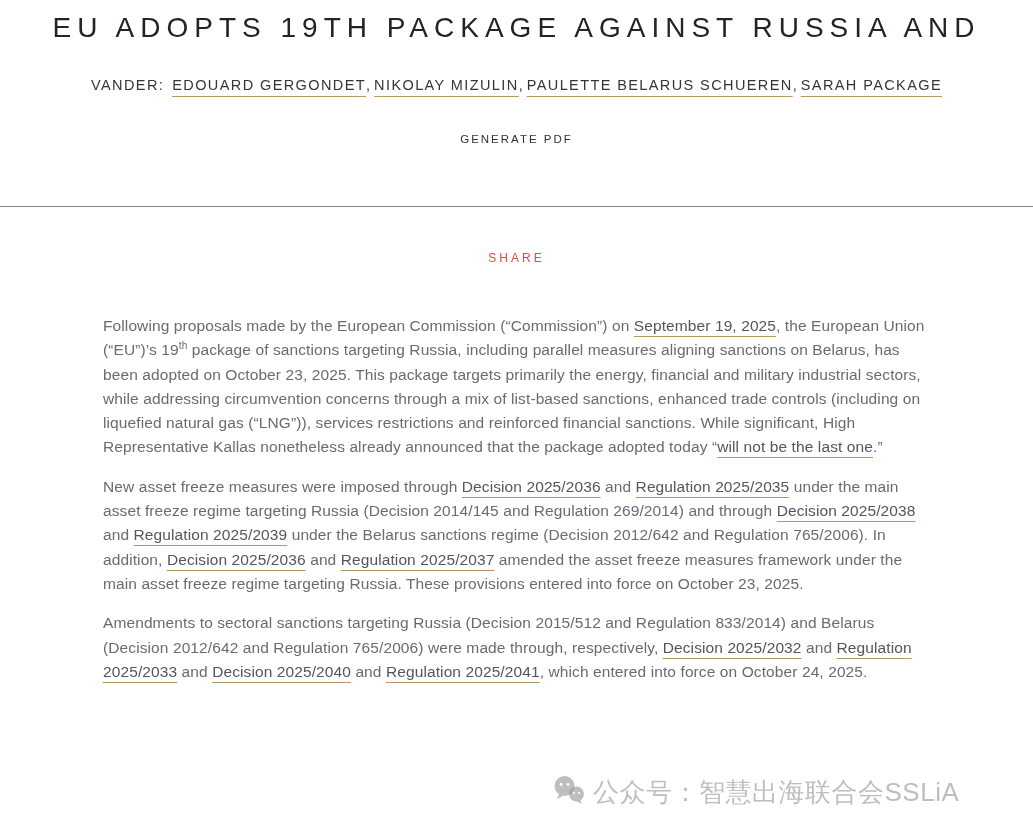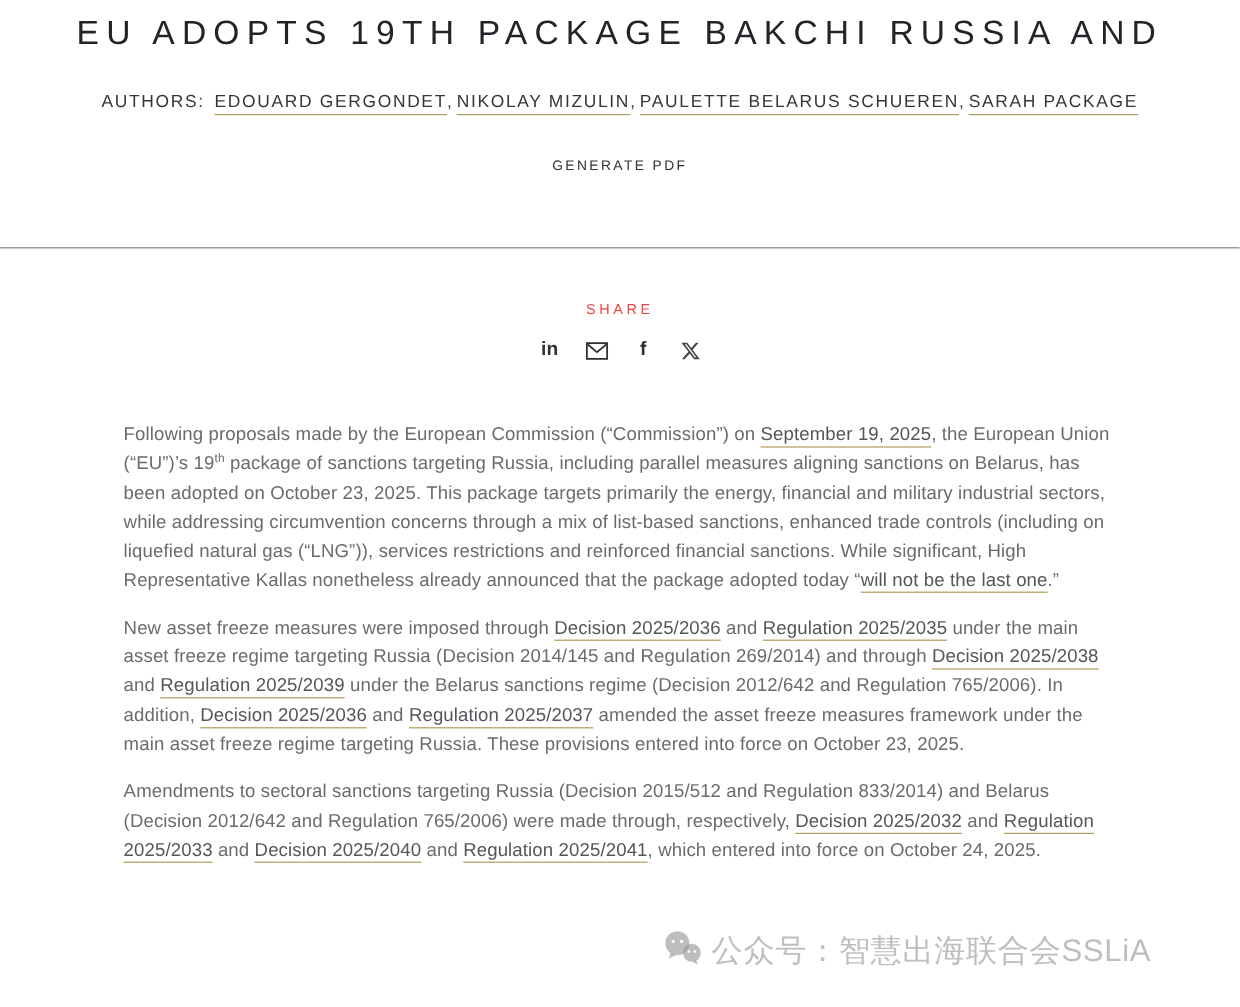--- a/index.html
+++ b/index.html
@@ -110,54 +110,35 @@
     pointer-events: none;
   }
   .watermark .wm-icon { width: 34px; height: 30px; }
 </style>
 </head>
 <body>
 
 <div class="page">
 
   <h1 class="title">
-    <span>EU ADOPTS 19TH PACKAGE BAKCHI RUSSIA AND</span><br>
+    <span>EU ADOPTS 19TH PACKAGE AGAINST RUSSIA AND</span><br>
   </h1>
 
   <div class="authors-line">
-    <span class="authors-label">AUTHORS:</span><span id="authors-list"><a class="author-link">EDOUARD GERGONDET</a><span class="author-sep">, </span><a class="author-link">NIKOLAY MIZULIN</a><span class="author-sep">, </span><a class="author-link">PAULETTE BELARUS SCHUEREN</a><span class="author-sep">, </span><a class="author-link">SARAH PACKAGE</a></span>
+    <span class="authors-label">VANDER:</span><span id="authors-list"><a class="author-link">EDOUARD GERGONDET</a><span class="author-sep">, </span><a class="author-link">NIKOLAY MIZULIN</a><span class="author-sep">, </span><a class="author-link">PAULETTE BELARUS SCHUEREN</a><span class="author-sep">, </span><a class="author-link">SARAH PACKAGE</a></span>
   </div>
 
   <div class="generate-pdf">
     <span>GENERATE PDF</span>
   </div>
 
   <hr class="divider">
 
   <div class="share">
     <div class="share-label">SHARE</div>
-    <div class="share-icons">
-      <span class="share-icon">
-          <span class="txt">in</span>
-        </span>
-      <span class="share-icon">
-        <svg width="19" height="15" viewBox="0 0 20 16">
-          <rect x="1" y="1" width="18" height="14" fill="none" stroke="#2e3237" stroke-width="1.6"></rect>
-          <path d="M1.5 2 L10 9 L18.5 2" fill="none" stroke="#2e3237" stroke-width="1.6"></path>
-        </svg>
-      </span>
-      <span class="share-icon">
-          <span class="txt">f</span>
-        </span>
-      <span class="share-icon">
-        <svg width="17" height="17" viewBox="0 0 24 24">
-          <path fill="#42454a" d="M18.244 2.25h3.308l-7.227 8.26 8.502 11.24H16.17l-5.214-6.817L4.99 21.75H1.68l7.73-8.835L1.254 2.25H8.08l4.713 6.231 5.451-6.231zm-1.161 17.52h1.833L7.084 4.126H5.117l11.966 15.644z"></path>
-        </svg>
-      </span>
-    </div>
   </div>
 
   <article class="article" id="article-body">
       <p><span>Following proposals made by the European Commission (“Commission”) on </span><a class="doc-link">September 19, 2025</a><span>, the European Union (“EU”)’s 19</span><sup>th</sup><span> package of sanctions targeting Russia, including parallel measures aligning sanctions on Belarus, has been adopted on October 23, 2025. This package targets primarily the energy, financial and military industrial sectors, while addressing circumvention concerns through a mix of list-based sanctions, enhanced trade controls (including on liquefied natural gas (“LNG”)), services restrictions and reinforced financial sanctions. While significant, High Representative Kallas nonetheless already announced that the package adopted today “</span><a class="doc-link">will not be the last one</a><span>.”</span></p>
       <p><span>New asset freeze measures were imposed through </span><a class="doc-link">Decision 2025/2036</a><span> and </span><a class="doc-link">Regulation 2025/2035</a><span> under the main asset freeze regime targeting Russia (Decision 2014/145 and Regulation 269/2014) and through </span><a class="doc-link">Decision 2025/2038</a><span> and </span><a class="doc-link">Regulation 2025/2039</a><span> under the Belarus sanctions regime (Decision 2012/642 and Regulation 765/2006). In addition, </span><a class="doc-link">Decision 2025/2036</a><span> and </span><a class="doc-link">Regulation 2025/2037</a><span> amended the asset freeze measures framework under the main asset freeze regime targeting Russia. These provisions entered into force on October 23, 2025.</span></p>
       <p><span>Amendments to sectoral sanctions targeting Russia (Decision 2015/512 and Regulation 833/2014) and Belarus (Decision 2012/642 and Regulation 765/2006) were made through, respectively, </span><a class="doc-link">Decision 2025/2032</a><span> and </span><a class="doc-link">Regulation 2025/2033</a><span> and </span><a class="doc-link">Decision 2025/2040</a><span> and </span><a class="doc-link">Regulation 2025/2041</a><span>, which entered into force on October 24, 2025.</span></p>
     </article>
 
   <div class="watermark">
     <svg class="wm-icon" viewBox="0 0 34 30">

